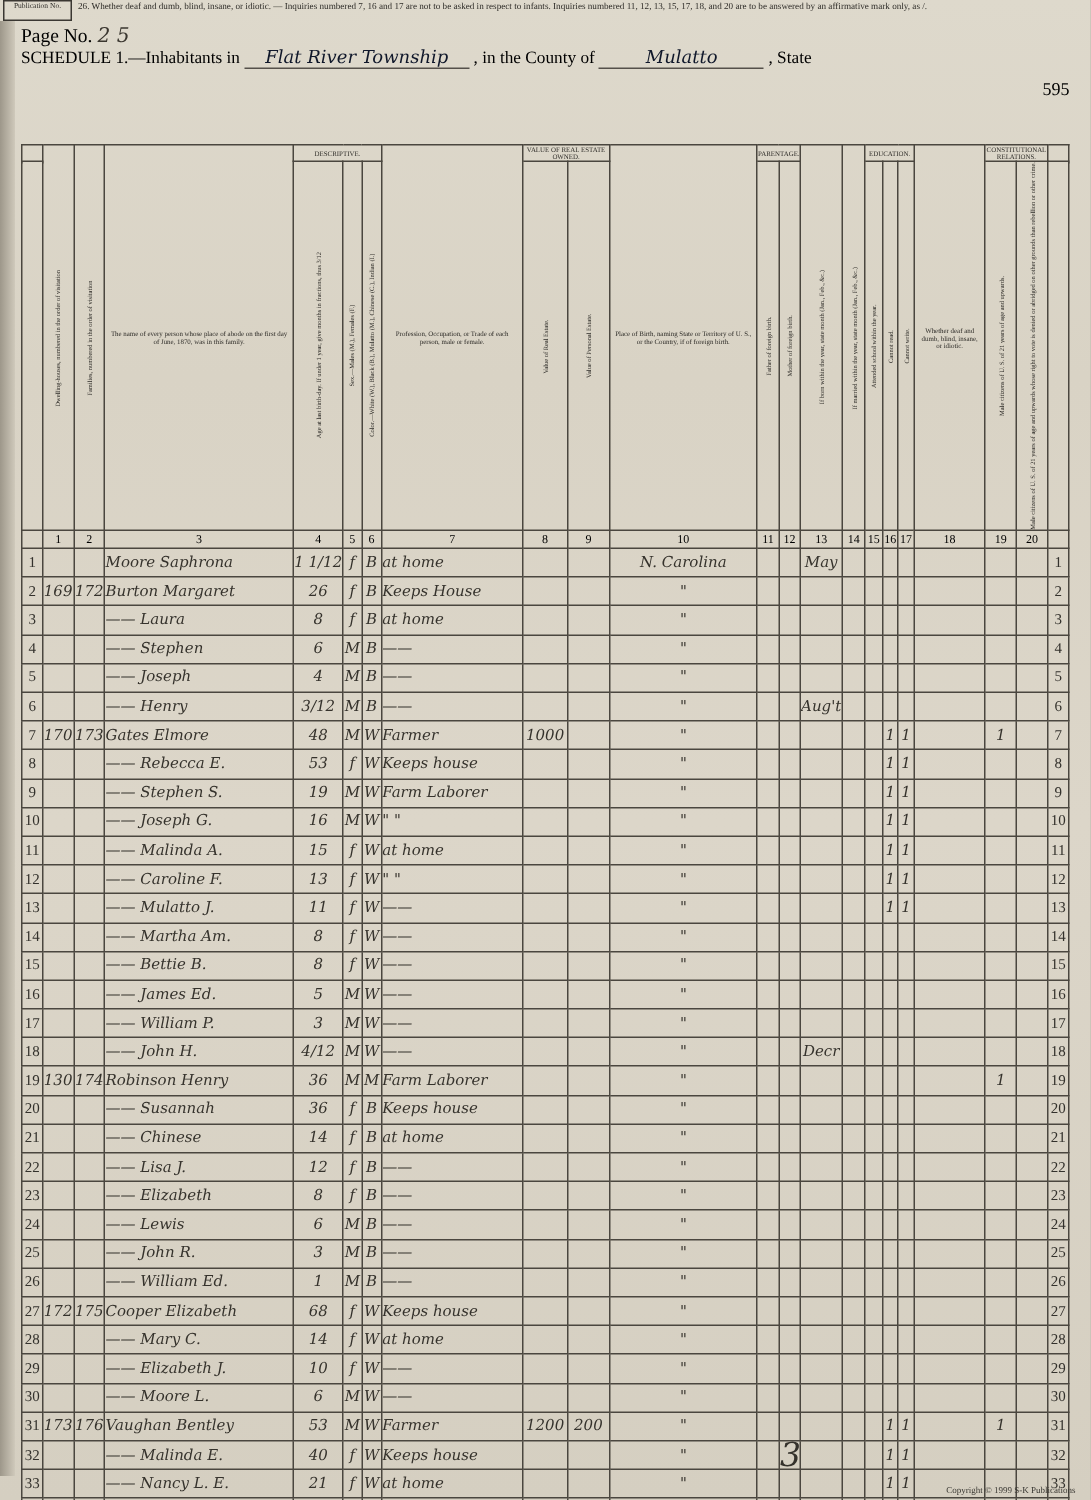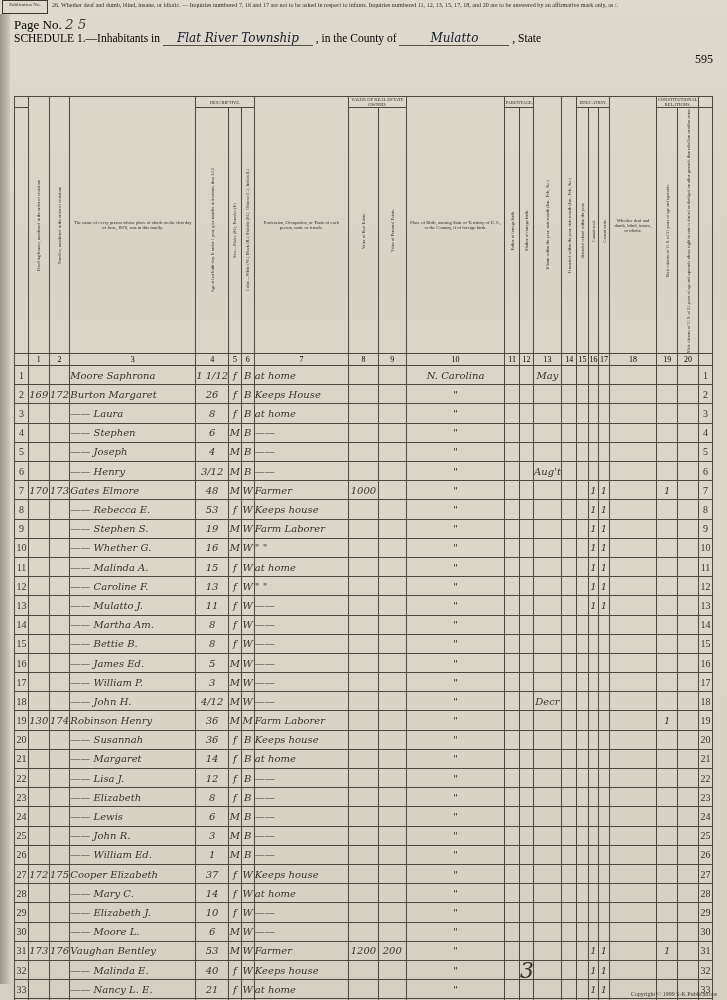--- a/index.html
+++ b/index.html
@@ -405,21 +405,21 @@
           <td class="cellhw ctr small">1</td>
           <td class="cellhw ctr small"></td>
           <td class="cellhw ctr small"></td>
           <td class=""></td>
           <td class="rn">9</td>
         </tr>
         <tr class="datarow">
           <td class="rn">10</td>
           <td class="cellhw ctr"></td>
           <td class="cellhw ctr"></td>
-          <td class="cellhw">—— Whether G.</td>
+          <td class="cellhw">—— Joseph G.</td>
           <td class="cellhw ctr small">16</td>
           <td class="cellhw ctr small">M</td>
           <td class="cellhw ctr small">W</td>
           <td class="cellhw">"      "</td>
           <td class="cellhw ctr small"></td>
           <td class="cellhw ctr small"></td>
           <td class="cellhw ctr">"</td>
           <td class=""></td>
           <td class=""></td>
           <td class="cellhw ctr small"></td>
@@ -669,21 +669,21 @@
           <td class="cellhw ctr small"></td>
           <td class="cellhw ctr small"></td>
           <td class="cellhw ctr small"></td>
           <td class=""></td>
           <td class="rn">20</td>
         </tr>
         <tr class="datarow">
           <td class="rn">21</td>
           <td class="cellhw ctr"></td>
           <td class="cellhw ctr"></td>
-          <td class="cellhw">—— Margaret</td>
+          <td class="cellhw">—— Chinese</td>
           <td class="cellhw ctr small">14</td>
           <td class="cellhw ctr small">f</td>
           <td class="cellhw ctr small">B</td>
           <td class="cellhw">at home</td>
           <td class="cellhw ctr small"></td>
           <td class="cellhw ctr small"></td>
           <td class="cellhw ctr">"</td>
           <td class=""></td>
           <td class=""></td>
           <td class="cellhw ctr small"></td>
@@ -814,21 +814,21 @@
           <td class="cellhw ctr small"></td>
           <td class="cellhw ctr small"></td>
           <td class=""></td>
           <td class="rn">26</td>
         </tr>
         <tr class="datarow">
           <td class="rn">27</td>
           <td class="cellhw ctr">172</td>
           <td class="cellhw ctr">175</td>
           <td class="cellhw">Cooper Elizabeth</td>
-          <td class="cellhw ctr small">37</td>
+          <td class="cellhw ctr small">68</td>
           <td class="cellhw ctr small">f</td>
           <td class="cellhw ctr small">W</td>
           <td class="cellhw">Keeps house</td>
           <td class="cellhw ctr small"></td>
           <td class="cellhw ctr small"></td>
           <td class="cellhw ctr">"</td>
           <td class=""></td>
           <td class=""></td>
           <td class="cellhw ctr small"></td>
           <td class=""></td>

